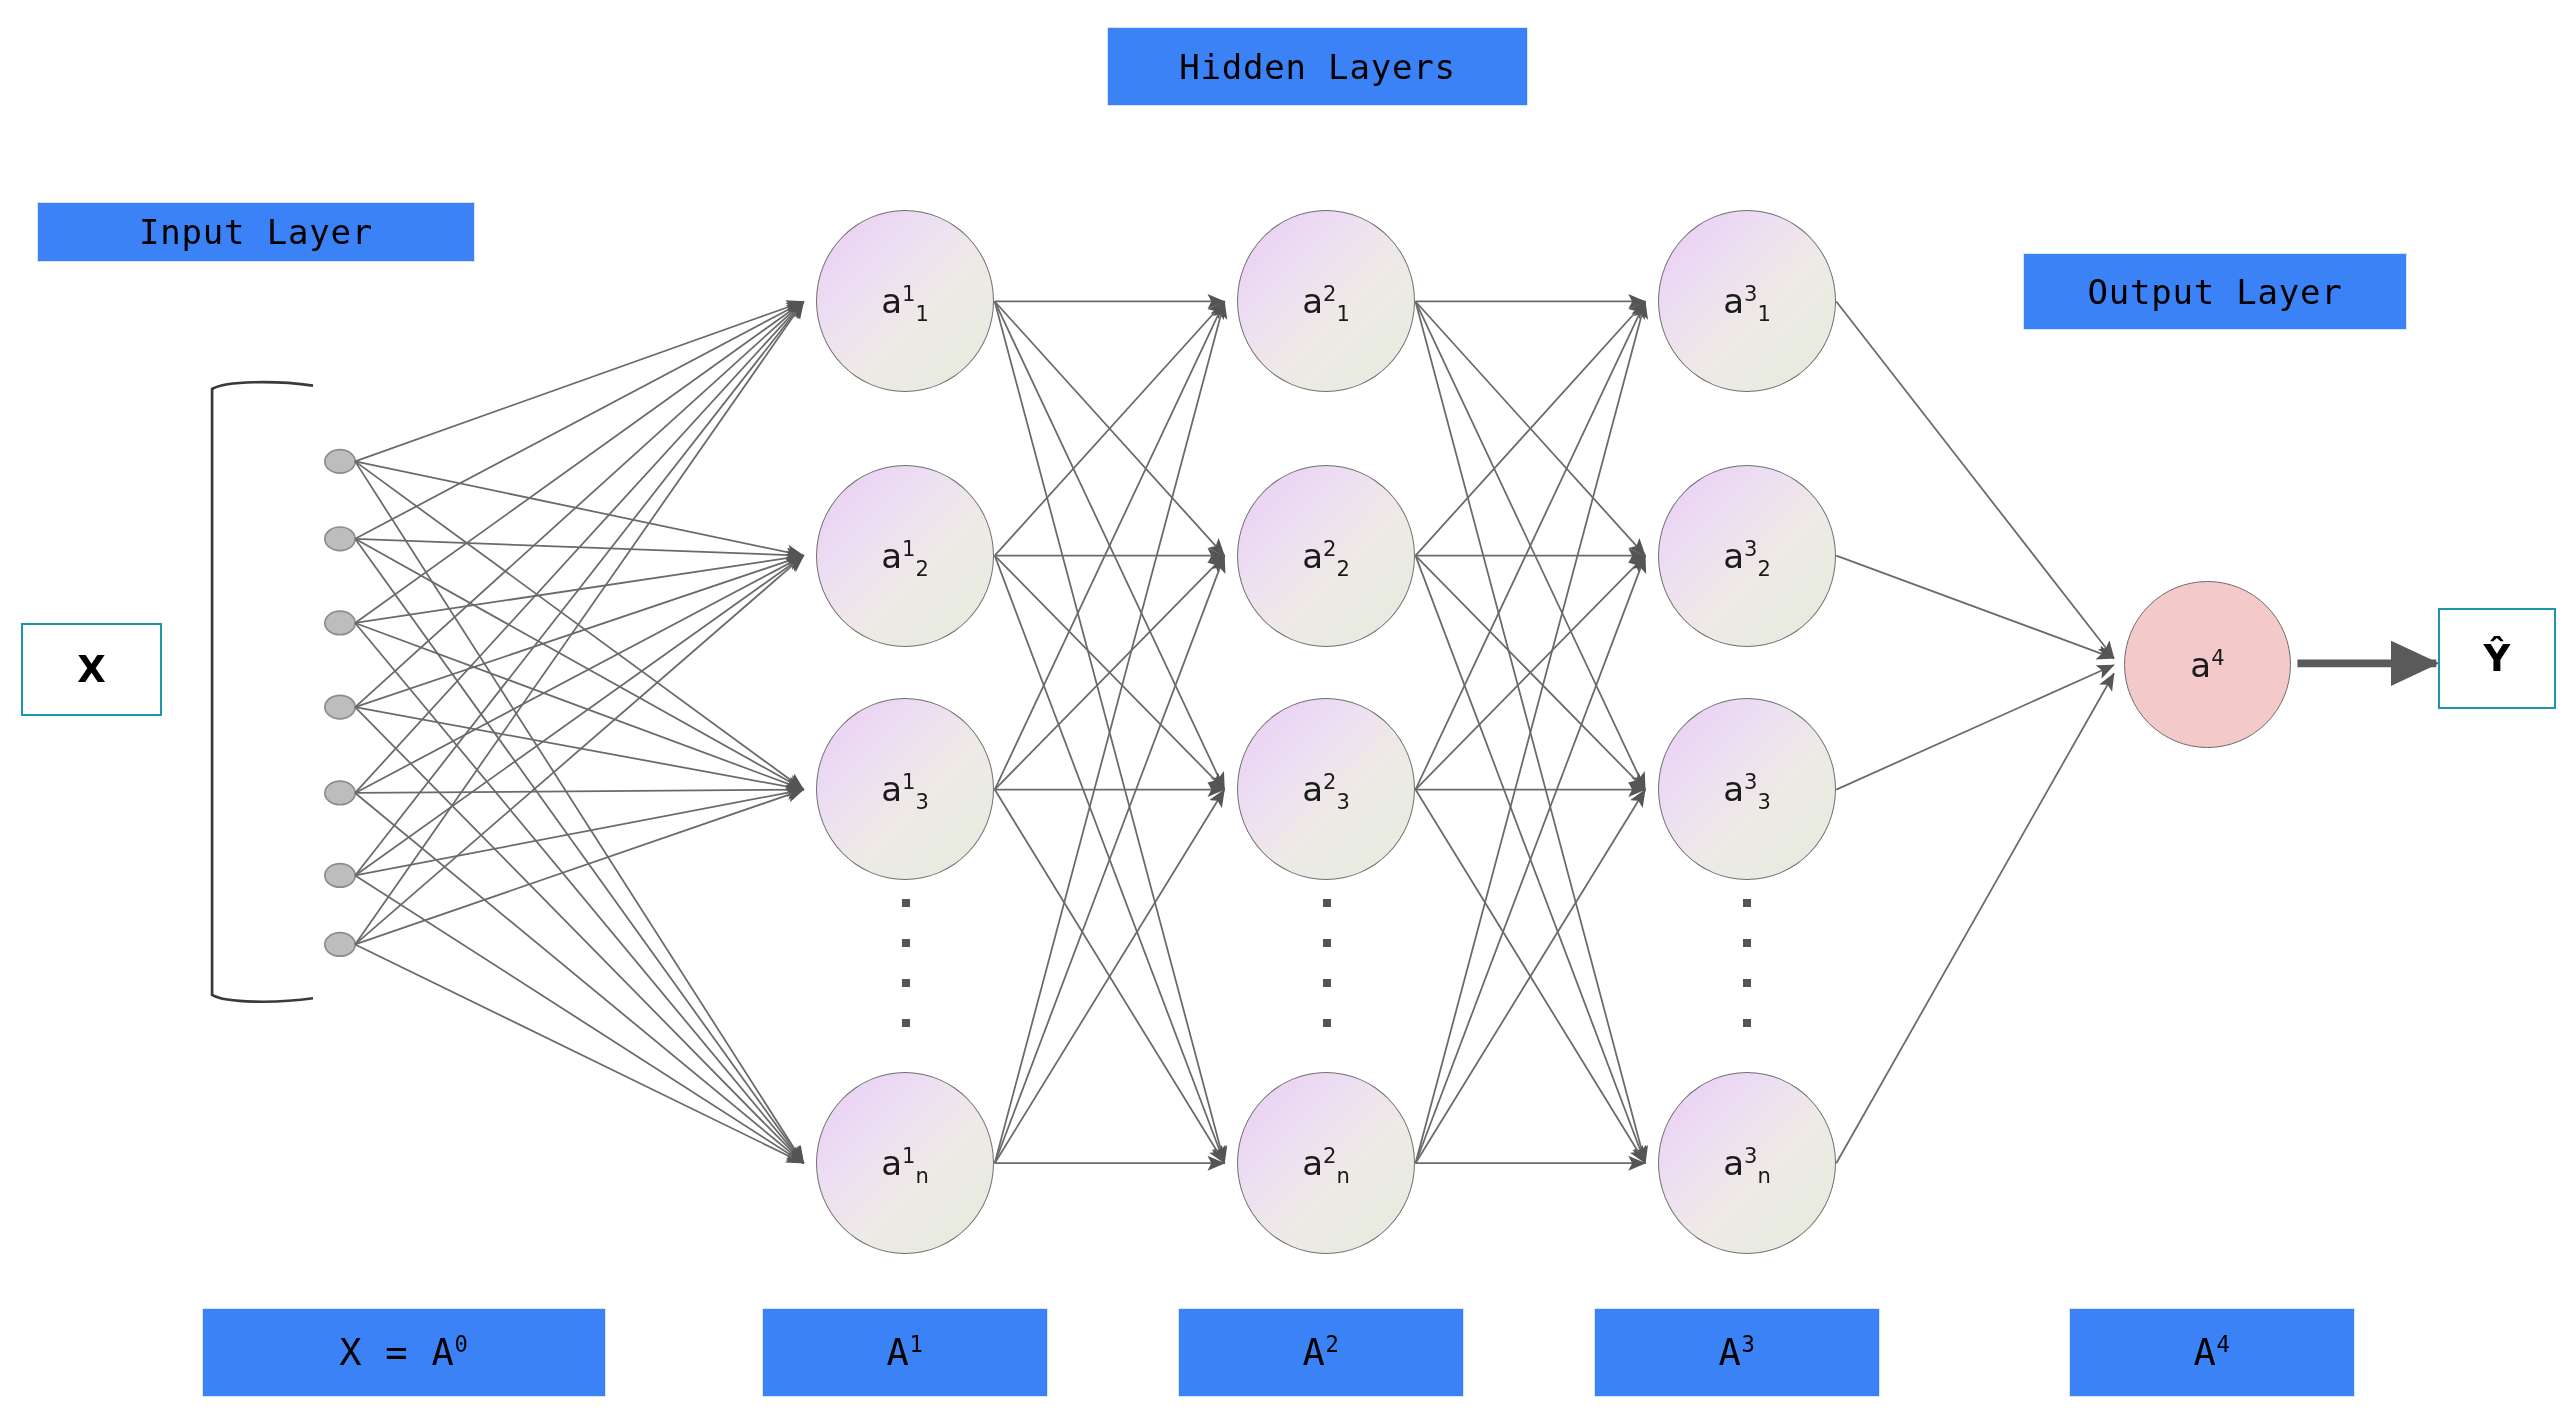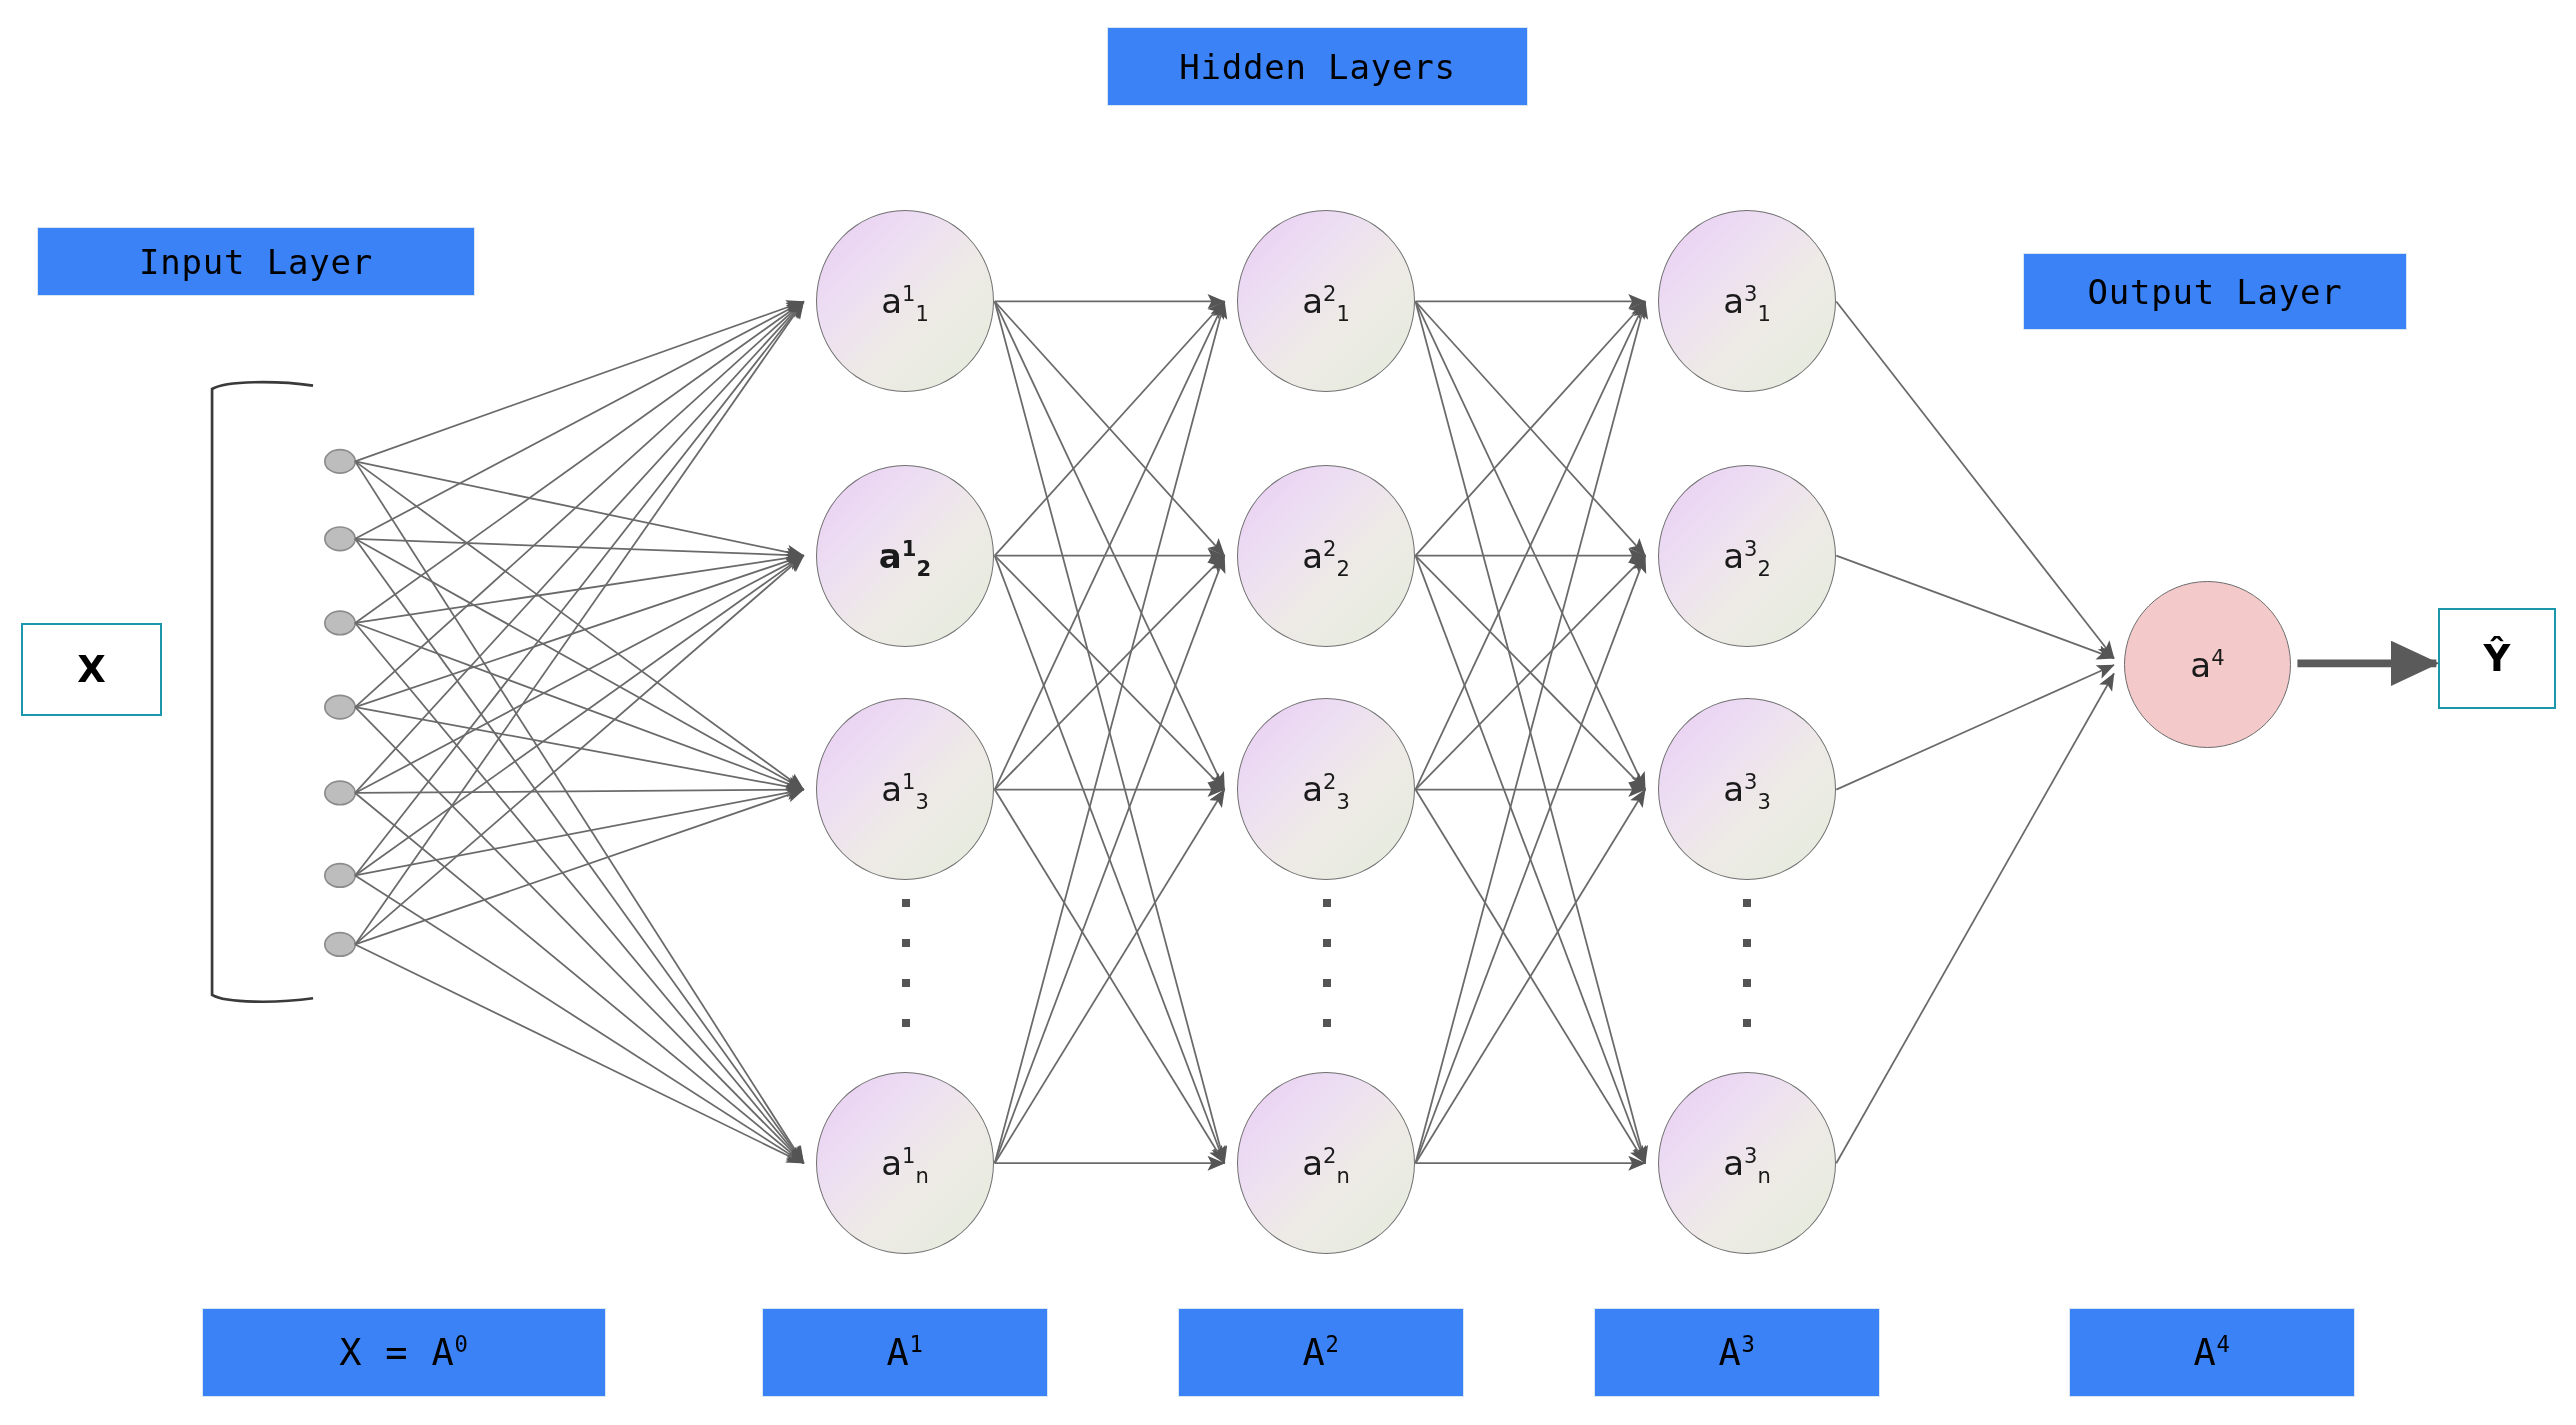--- a/index.html
+++ b/index.html
@@ -203,21 +203,21 @@
       <line x1="2182" y1="660" x2="2512" y2="782"></line>
       <line x1="2182" y1="938" x2="2512" y2="790"></line>
       <line x1="2182" y1="1382" x2="2512" y2="800"></line>
     </g>
 
     <g>
       <line x1="2730" y1="788" x2="2895" y2="788" stroke="#5a5a5a" stroke-width="9" marker-end="url(#ahBig)"></line>
     </g>
   </svg>
 
-  <div class="label-box top" style="left:37px; top:227px; width:438px; height:69px;text-align:right;">
+  <div class="label-box top" style="left:37px; top:202px; width:438px; height:60px;text-align:right;">
     <span>Input Layer</span>
   </div>
 
   <div class="label-box top" style="left:1107px; top:27px; width:421px; height:79px;">
     <span>Hidden Layers</span>
   </div>
 
   <div class="label-box top" style="left:2023px; top:209px; width:384px; height:77px;margin-top:44px;">
     <span>Output Layer</span>
   </div>
@@ -226,21 +226,21 @@
     <span>X</span>
   </div>
 
   <div class="teal-box" style="left:2438px; top:608px; width:118px; height:101px;">
     <span>Ŷ</span>
   </div>
 
   <div class="neuron" style="left:816px; top:210px; width:178px; height:182px;">
     <span class="sym"><span>a</span><sup>1</sup><sub>1</sub></span>
   </div>
-  <div class="neuron" style="left:816px; top:465px; width:178px; height:182px;font-weight:bold;">
+  <div class="neuron" style="left:816px; top:465px; width:178px; height:182px;">
     <span class="sym"><span>a</span><sup>1</sup><sub>2</sub></span>
   </div>
   <div class="neuron" style="left:816px; top:698px; width:178px; height:182px;">
     <span class="sym"><span>a</span><sup>1</sup><sub>3</sub></span>
   </div>
   <div class="neuron" style="left:816px; top:1072px; width:178px; height:182px;">
     <span class="sym"><span>a</span><sup>1</sup><sub>n</sub></span>
   </div>
   <div class="vdots" style="left:899px; top:899px; width:13.5px; height:128px;">
     <i></i>

